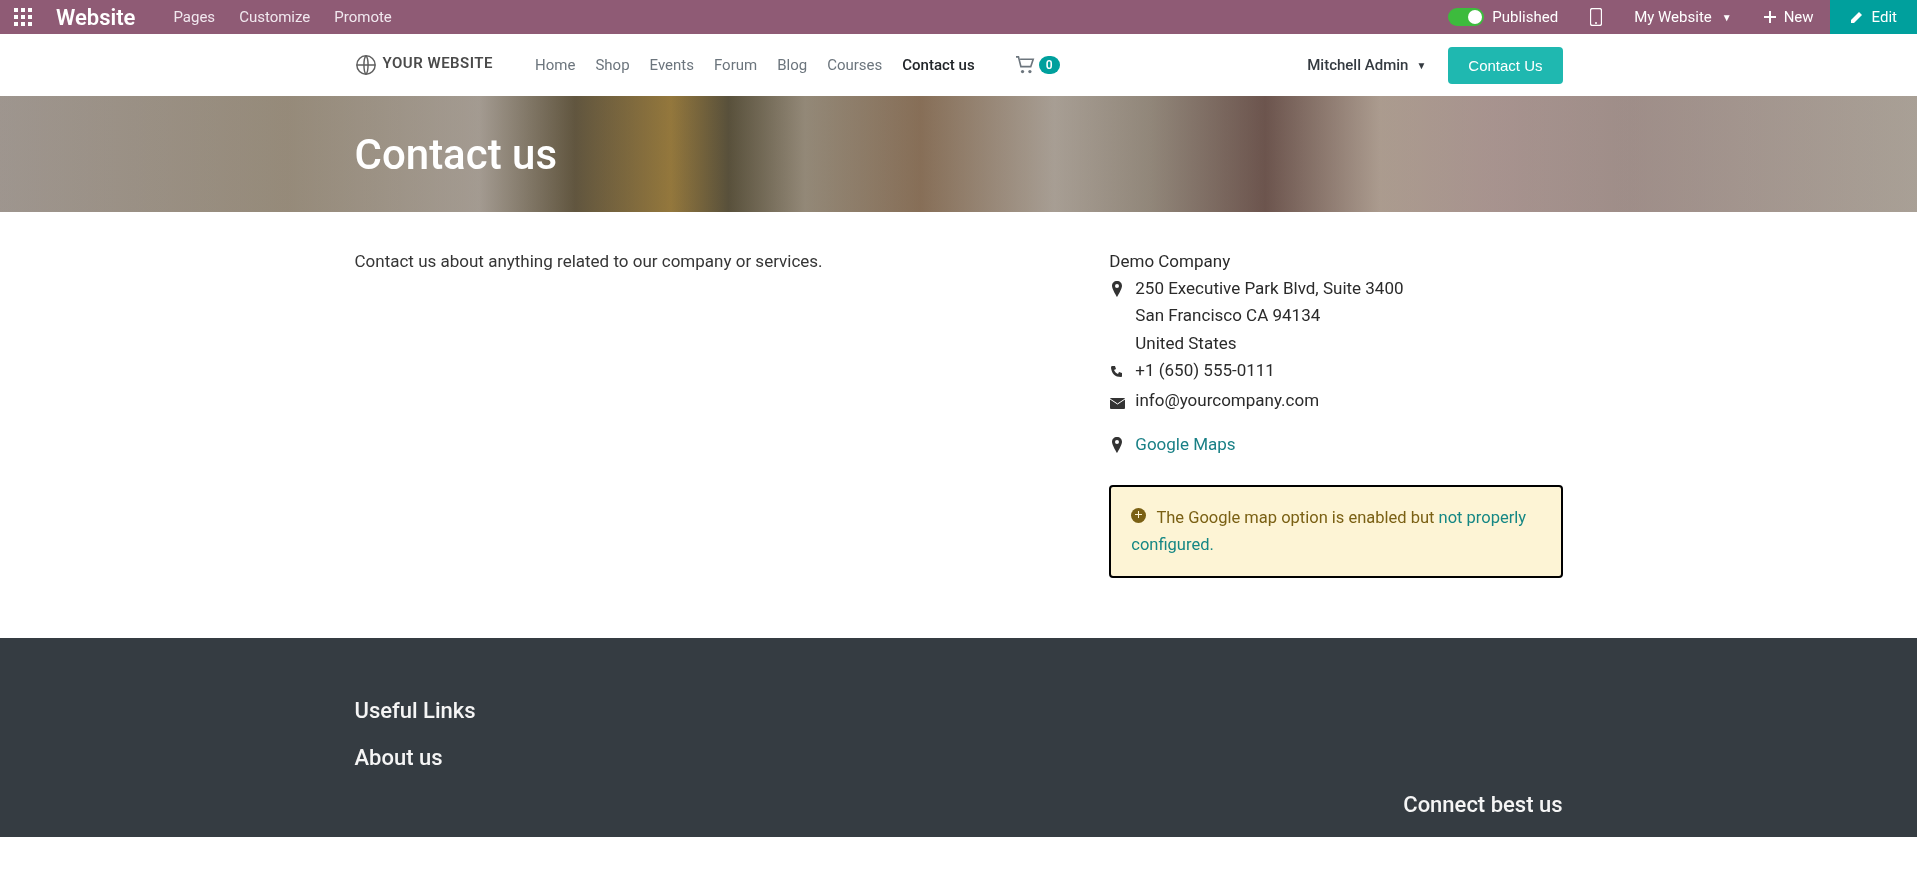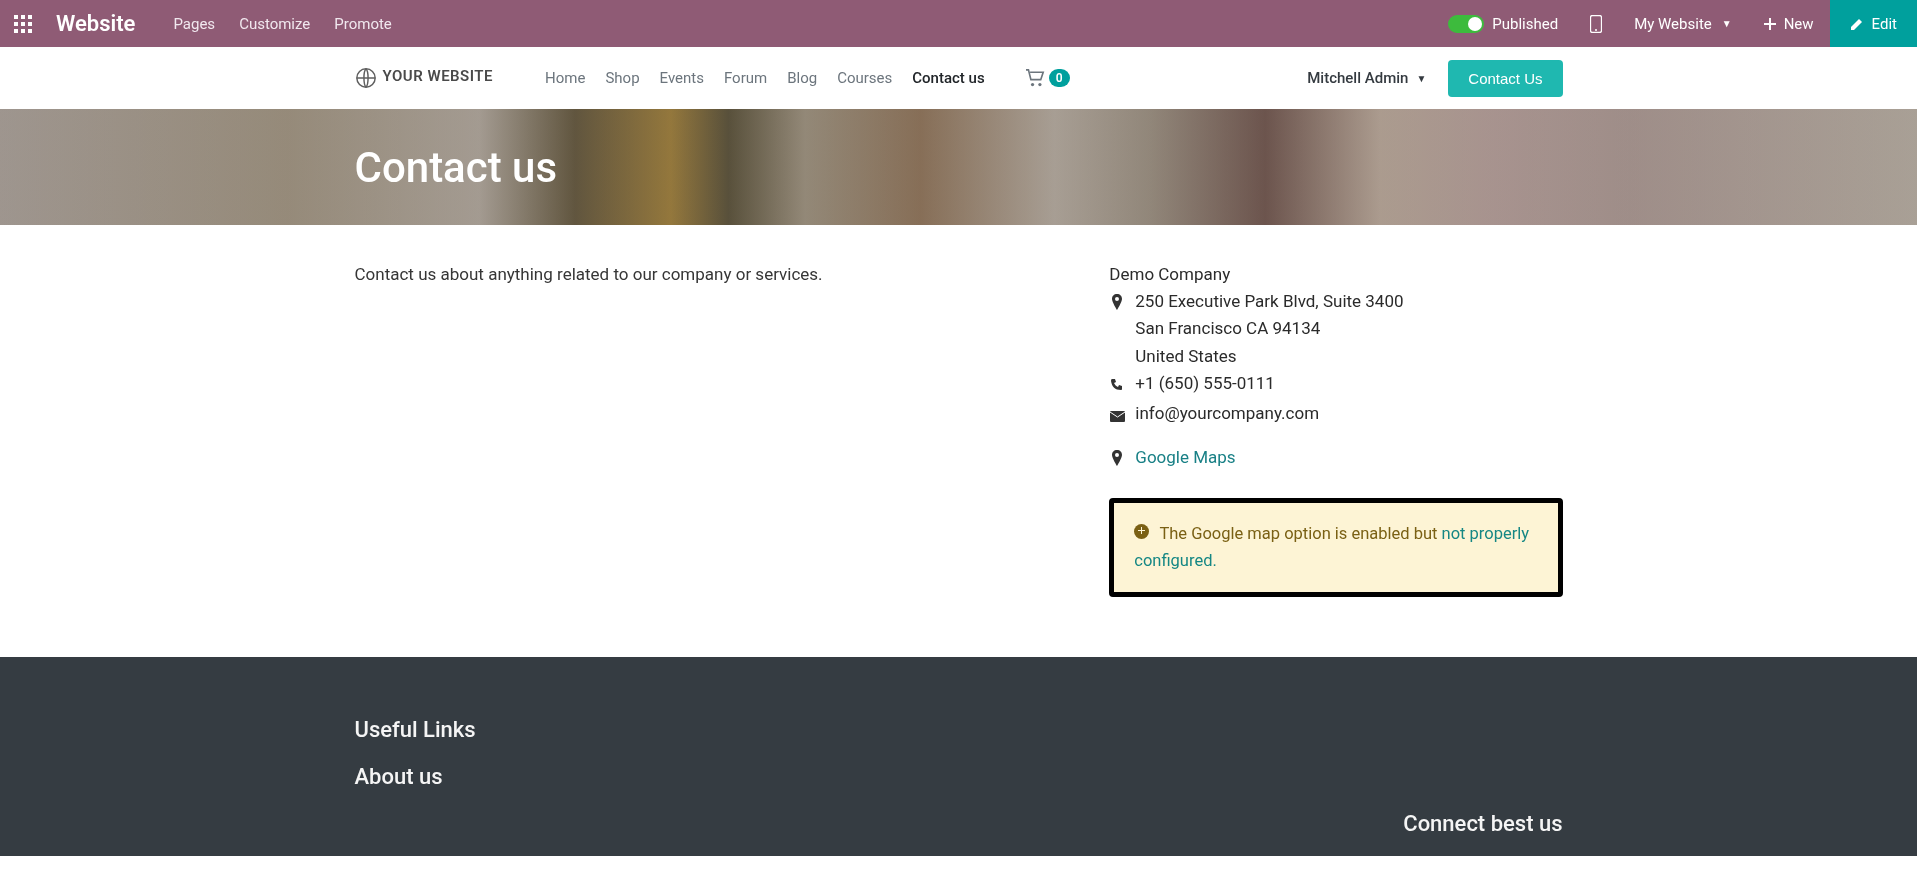--- a/index.html
+++ b/index.html
@@ -10,21 +10,21 @@
     color: #212529;
     overflow: hidden;
   }
 
   
   .admin-bar {
     display: flex;
     align-items: center;
     background: #8f5b75;
     color: #fff;
-    height: 47px;
+    height: 34px;
     padding-left: 8px;
     font-size: 15px;
   }
   .admin-left { display: flex; align-items: center; gap: 18px; }
   .apps-icon { display:flex; align-items:center; justify-content:center; width:30px; height:30px; cursor:pointer;}
   .apps-icon svg { fill:#fff; }
   .brand {
     font-size: 22px;
     font-weight: 600;
     color:#fff;
@@ -60,21 +60,21 @@
   ::-webkit-scrollbar-thumb { background:#c0c0c0; }
 
   
   .site-nav {
     display:flex; align-items:center; padding:0 16px;
     height:62px; max-width:1240px; margin:0 auto;
     gap:10px;
   }
   .logo { display:flex; align-items:flex-start; gap:6px; color:#4a4a4a; font-weight:600; letter-spacing:0.5px; }
   .logo svg { stroke:#5f5f5f; }
-  .site-links { display:flex; gap:20px; margin-left:42px; }
+  .site-links { display:flex; gap:20px; margin-left:32px; }
   .site-links a { color:#6c757d; text-decoration:none; cursor:pointer; font-size:15px;}
   .site-links a.active { color:#212529; font-weight:500; }
   .cart { display:flex; align-items:center; margin-left:30px; color:#6c757d; cursor:pointer; gap:4px;}
   .cart-badge { background:#00a09d; color:#fff; border-radius:10px; padding:0 7px; font-size:12px; font-weight:600; line-height:18px;}
   .site-right { margin-left:auto; display:flex; align-items:center; gap:22px; }
   .user-drop { color:#343a40; font-weight:500; cursor:pointer; display:flex; align-items:center; gap:6px; }
   .contact-btn {
     background:#1fb8b0; color:#fff; border:none; padding:10px 20px; border-radius:4px; font-size:15px; cursor:pointer;
   }
 
@@ -91,21 +91,21 @@
 
   
   .content { max-width:1240px; margin:0 auto; padding:36px 16px 60px; display:flex; gap:30px; }
   .content-left { flex:0 0 60%; color:#363636; font-size:17px; line-height:1.55; }
   .content-right { flex:1; font-size:17px; line-height:1.6; color:#2b2b2b; }
   .addr-row { display:flex; gap:10px; }
   .addr-row .ic { width:16px; text-align:center; color:#333; flex-shrink:0; padding-top:3px;}
   .addr-text { }
   .maps-link { color:#198086; text-decoration:none; }
   .alert {
-    background:#fdf4d5; border:5px solid #000000; border-radius:4px; padding:18px 20px;
+    background:#fdf4d5; border:2px solid #000000; border-radius:4px; padding:18px 20px;
     margin-top:24px; font-size:16.5px; color:#7a6014;
   }
   .alert a { color:#158784; text-decoration:none; }
   .alert .ic-plus { margin-right:6px; }
 
   
   .site-footer { background:#353c42; color:#fdfdfd; padding:60px 0 20px; }
   .footer-inner { max-width:1240px; margin:0 auto; padding:0 16px; display:flex; gap:22px;flex-direction:column;}
   .footer-col { flex:1; }
   .footer-col h3 { font-size:22px; font-weight:500; color:#f5f5f5;}

